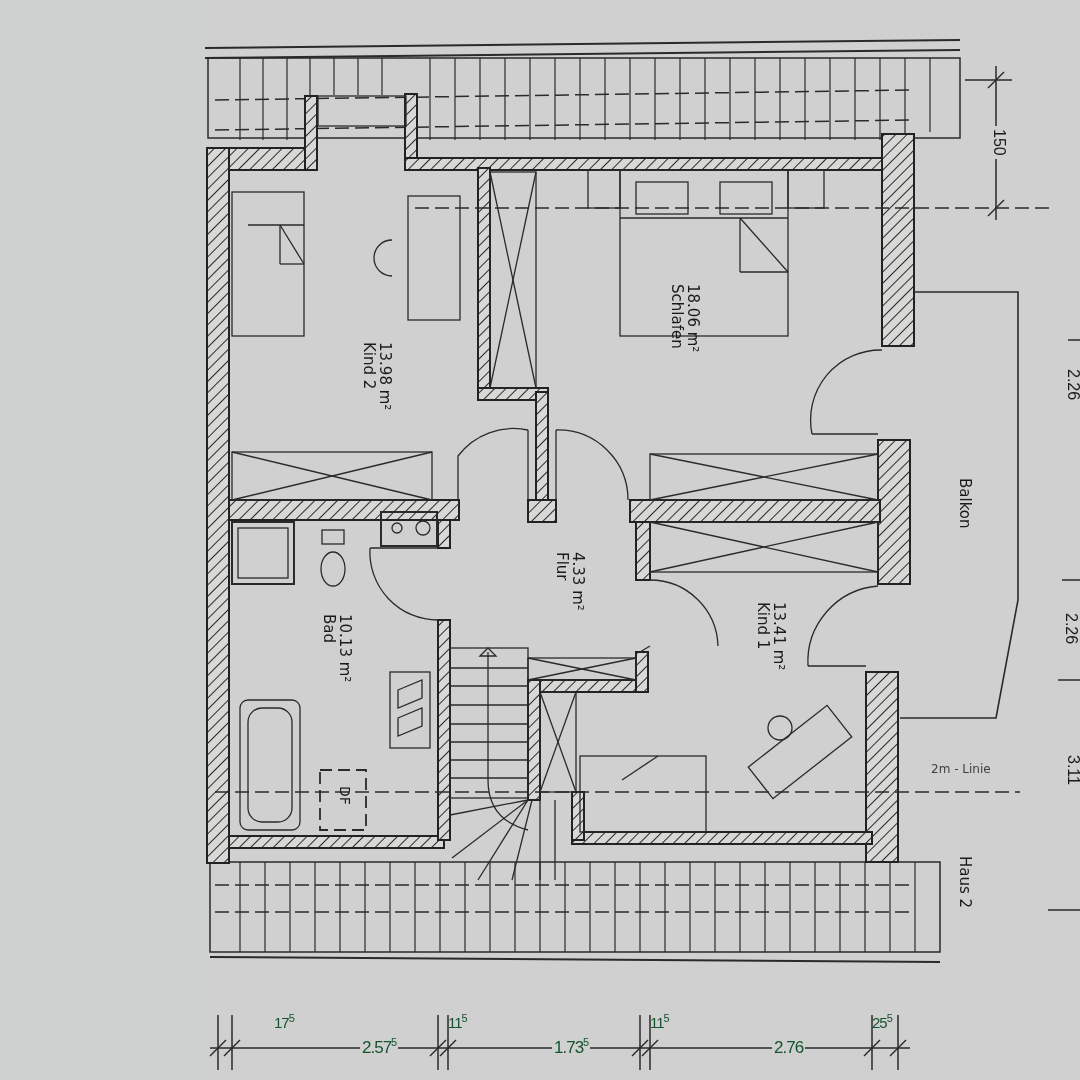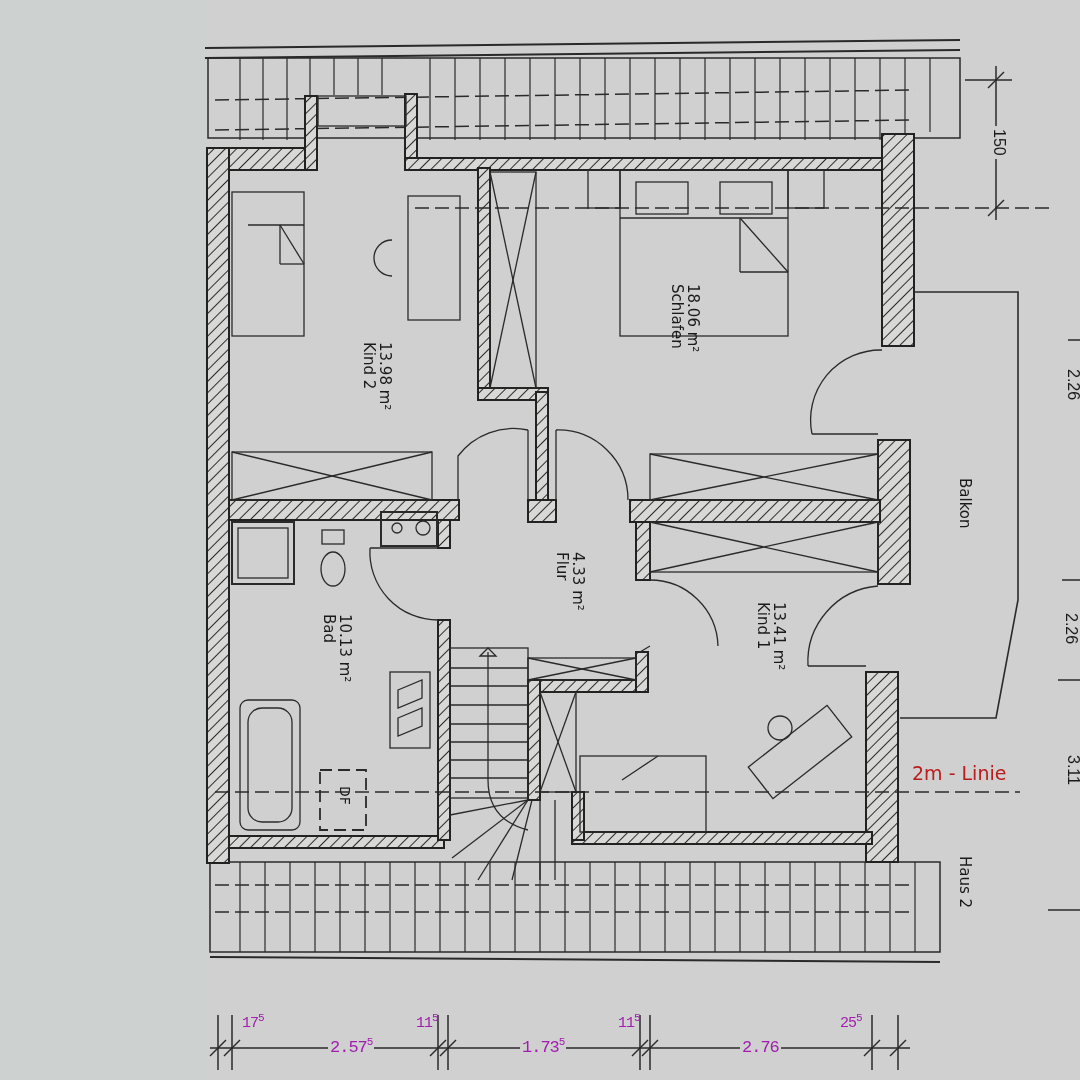--- a/index.html
+++ b/index.html
@@ -22,32 +22,32 @@
       position: absolute;
       transform-origin: left top;
       transform: rotate(90deg);
       color: #1a1a1a;
       white-space: nowrap;
       line-height: 1.05;
     }
     .room-area { font-size: 15px; }
     .room-name { font-size: 15px; }
     .dim {
-      position: absolute; font-size: 17px; color: #a21caf;
-      font-family: Liberation Mono, monospace; letter-spacing: -1px;
-      background: #cfd0cf; padding: 0 2px;
+      position: absolute; font-size: 17px; color: #14532d;
+      font-family: Liberation Sans, sans-serif; letter-spacing: -1px;
+      background: #cfd0cf; padding: 0 2px; margin-left: 32px;
     }
     .dim sup { font-size: 11px; }
     .dimv {
       position: absolute; font-size: 16px; color: #1a1a1a;
       transform-origin: left top; transform: rotate(90deg);
       font-family: "Liberation Sans", sans-serif; background: #cfd0cf; padding: 0 3px;
       white-space: nowrap;
     }
-    .note { position: absolute; font-size: 19px; color: #b91c1c; white-space: nowrap; }
+    .note { position: absolute; font-size: 12px; color: #404040; white-space: nowrap; margin-left: 19px; }
   </style>
 </head>
 <body>
 
 <div class="left-bg"></div>
 <div class="paper"></div>
 
 <svg class="plan" width="1080" height="1080" viewBox="0 0 1080 1080">
   <defs>
     <pattern id="hatch" width="8" height="8" patternUnits="userSpaceOnUse" patternTransform="rotate(45)">

